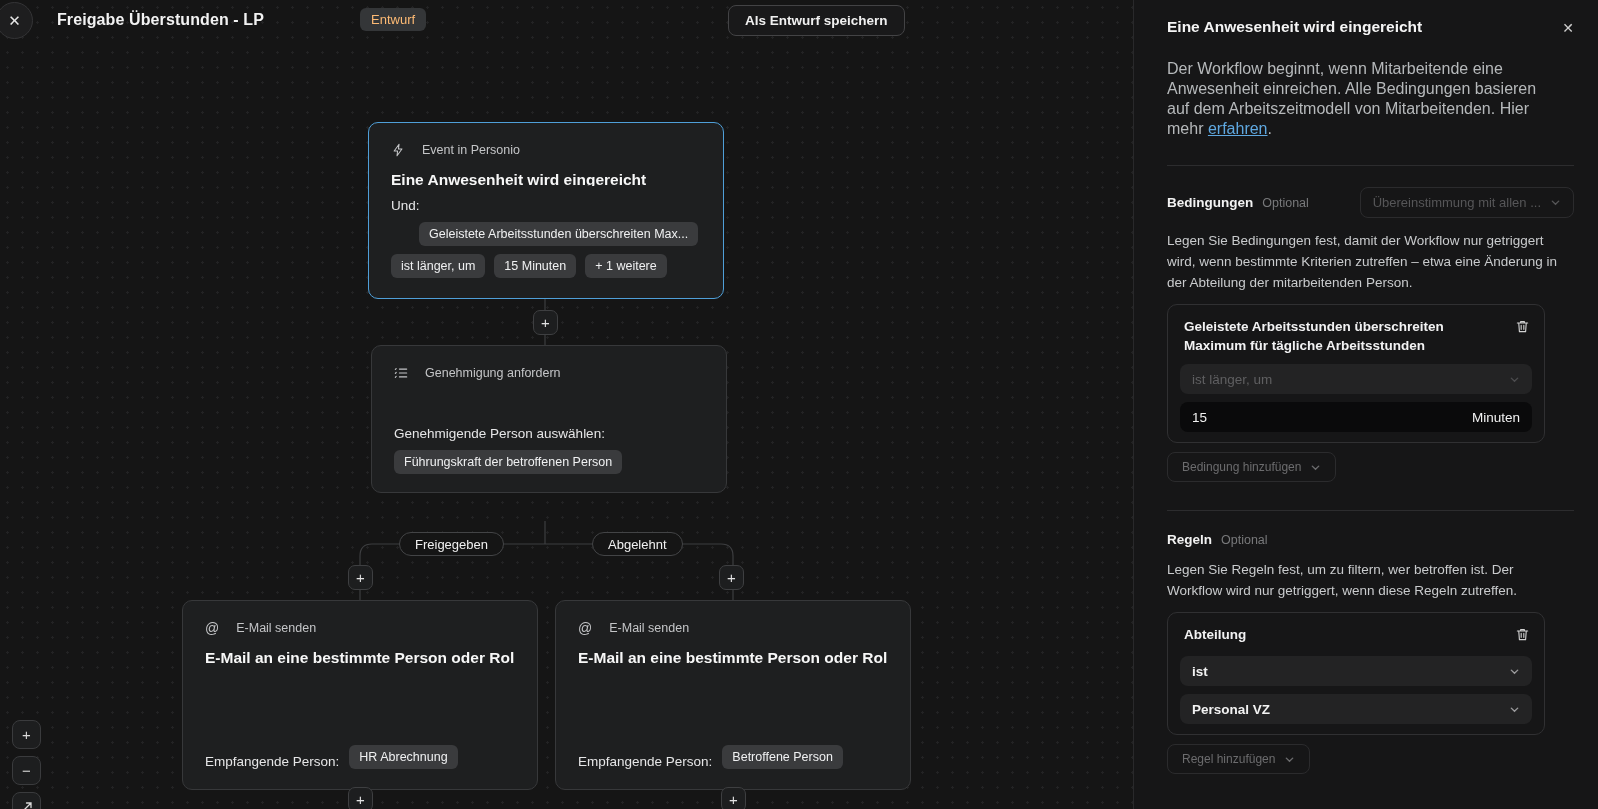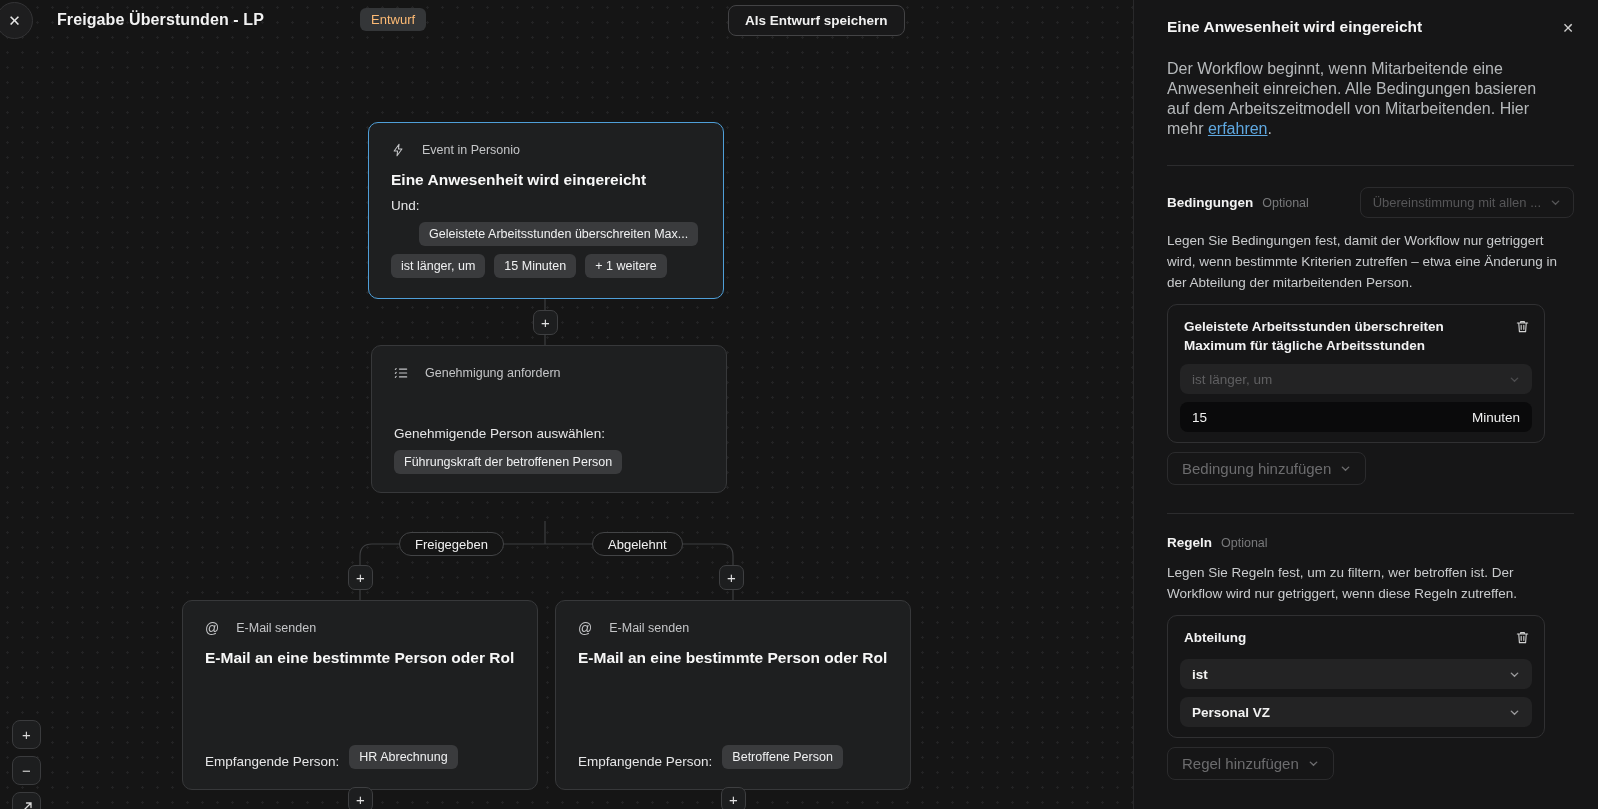--- a/index.html
+++ b/index.html
@@ -94,21 +94,21 @@
   .card-title { font-size:13.5px; font-weight:700; line-height:18.5px; color:#f2f2f3; max-width:300px; }
   .trash { color:#d2d2d2; cursor:pointer; flex:0 0 auto; margin-top:1px; }
   .fld { height:30px; border-radius:8px; display:flex; align-items:center; padding:0 12px; font-size:13.5px; }
   .fld.disabled { margin-top:9px; background:#232324; color:#5f5f61; justify-content:space-between; cursor:default; }
   .fld.disabled svg { color:#4c4c4e; }
   .fld.value { margin-top:8px; background:#0a0a0b; color:#f2f2f2; justify-content:space-between; }
   .fld.select { margin-top:8px; background:#232324; color:#f2f2f2; font-weight:600; justify-content:space-between; cursor:pointer; }
   .fld.select svg { color:#9a9a9c; }
   .add-btn {
     margin-top:9px; display:inline-flex; align-items:center; gap:9px; border:1px solid #2b2b2d;
-    border-radius:8px; padding:7px 14px; color:#6c6c6e; font-size:15px; cursor:default; background:transparent;
+    border-radius:8px; padding:7px 14px; color:#6c6c6e; font-size:12px; cursor:default; background:transparent;
   }
   .nowrap{white-space:nowrap}
 </style>
 </head>
 <body>
 
 <div class="app">
 
   <div class="canvas">
 

